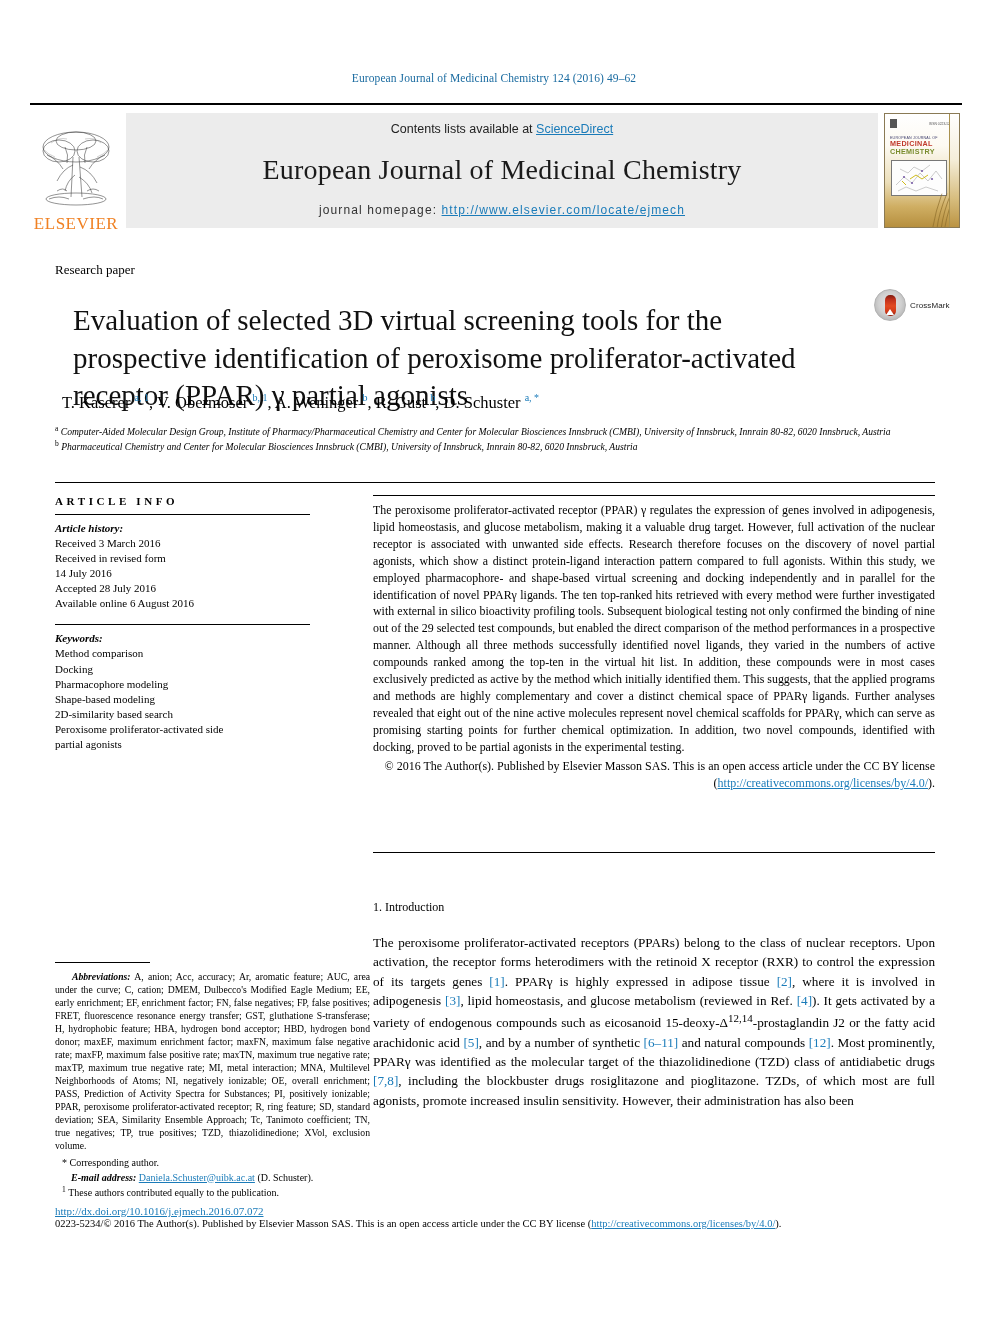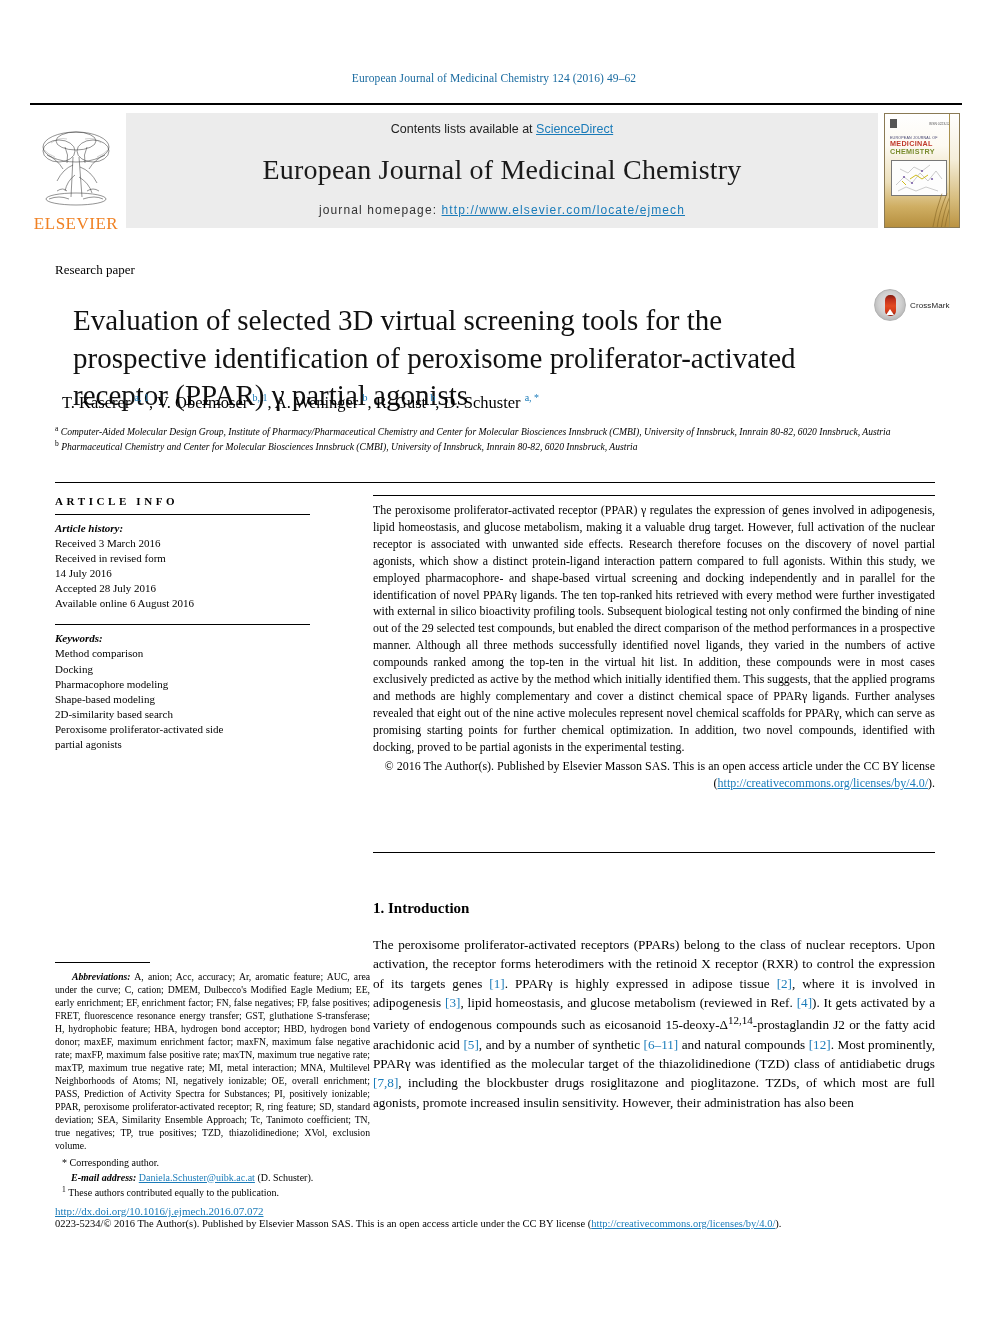--- a/index.html
+++ b/index.html
@@ -273,22 +273,22 @@
   }
 
   
   .intro {
     position: absolute;
     top: 900px;
     left: 373px;
     width: 562px;
   }
   .intro h2 {
-    font-size: 15px;
-    font-weight: bold;
+    font-size: 12px;
+    font-weight: normal;
     font-family: "Liberation Serif", serif;
     margin: 0 0 18px 0;
   }
   .intro p {
     font-size: 13.2px;
     line-height: 1.46;
     text-align: justify;
     margin: 0;
     font-family: "Liberation Serif", serif;
     hyphens: auto;

